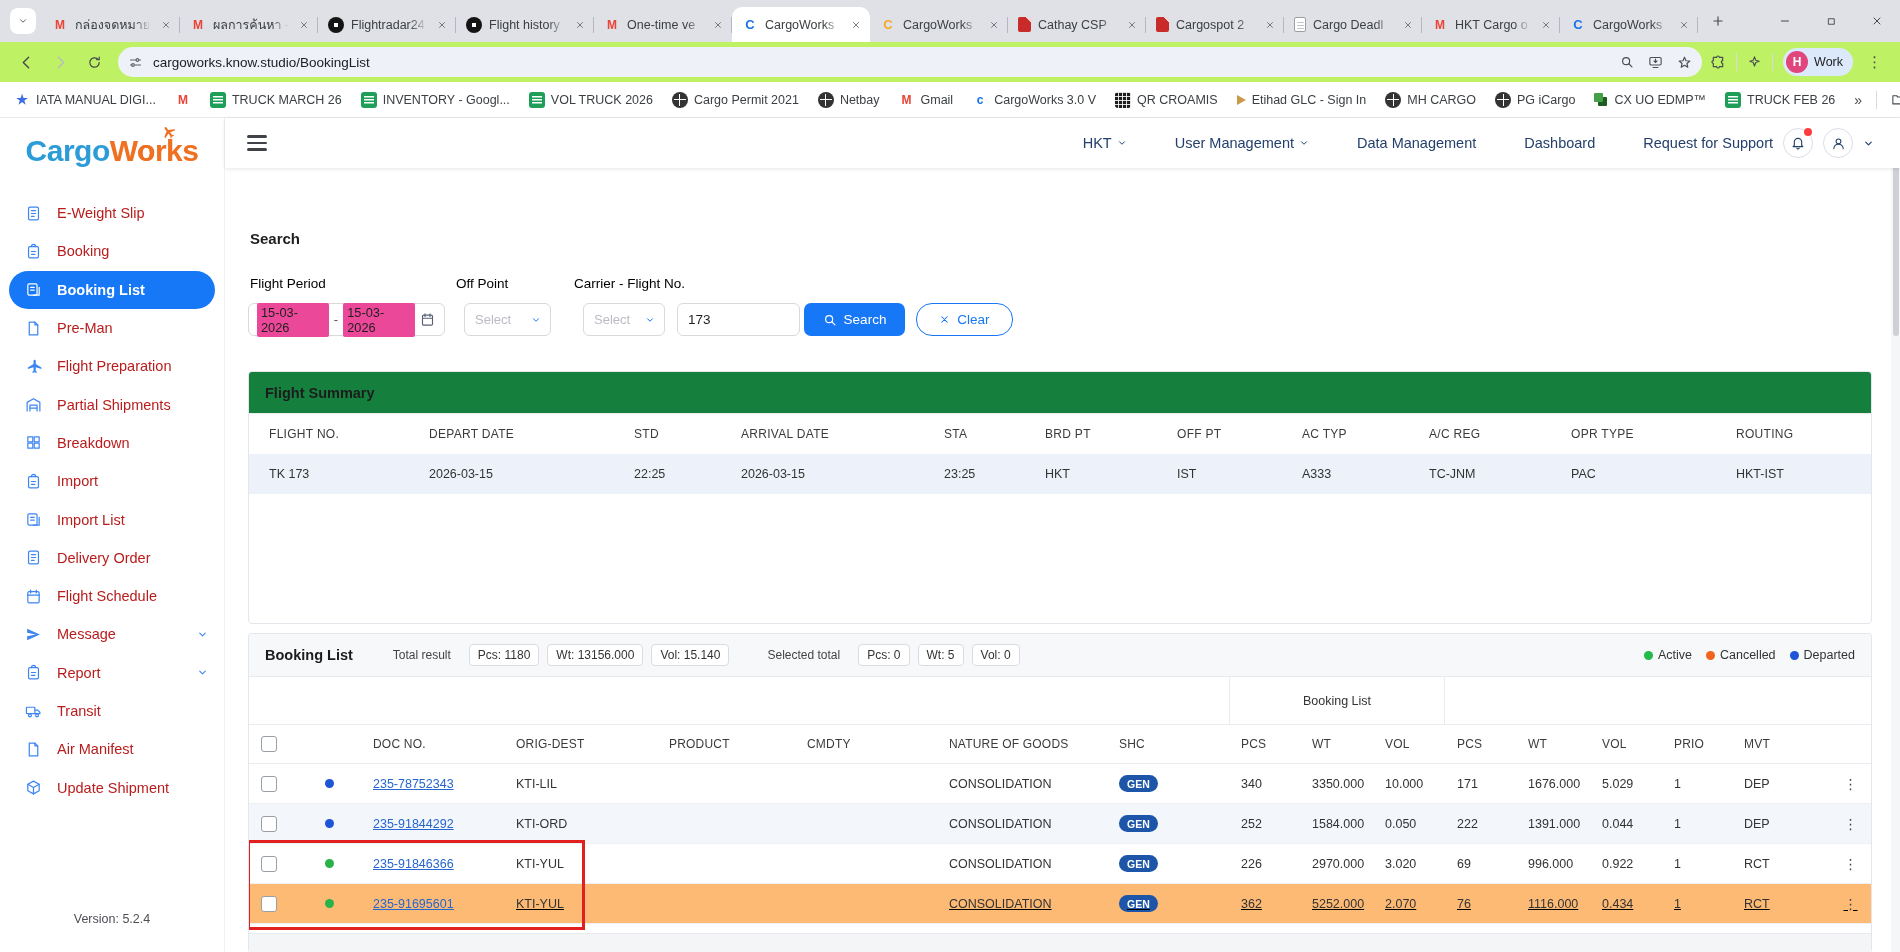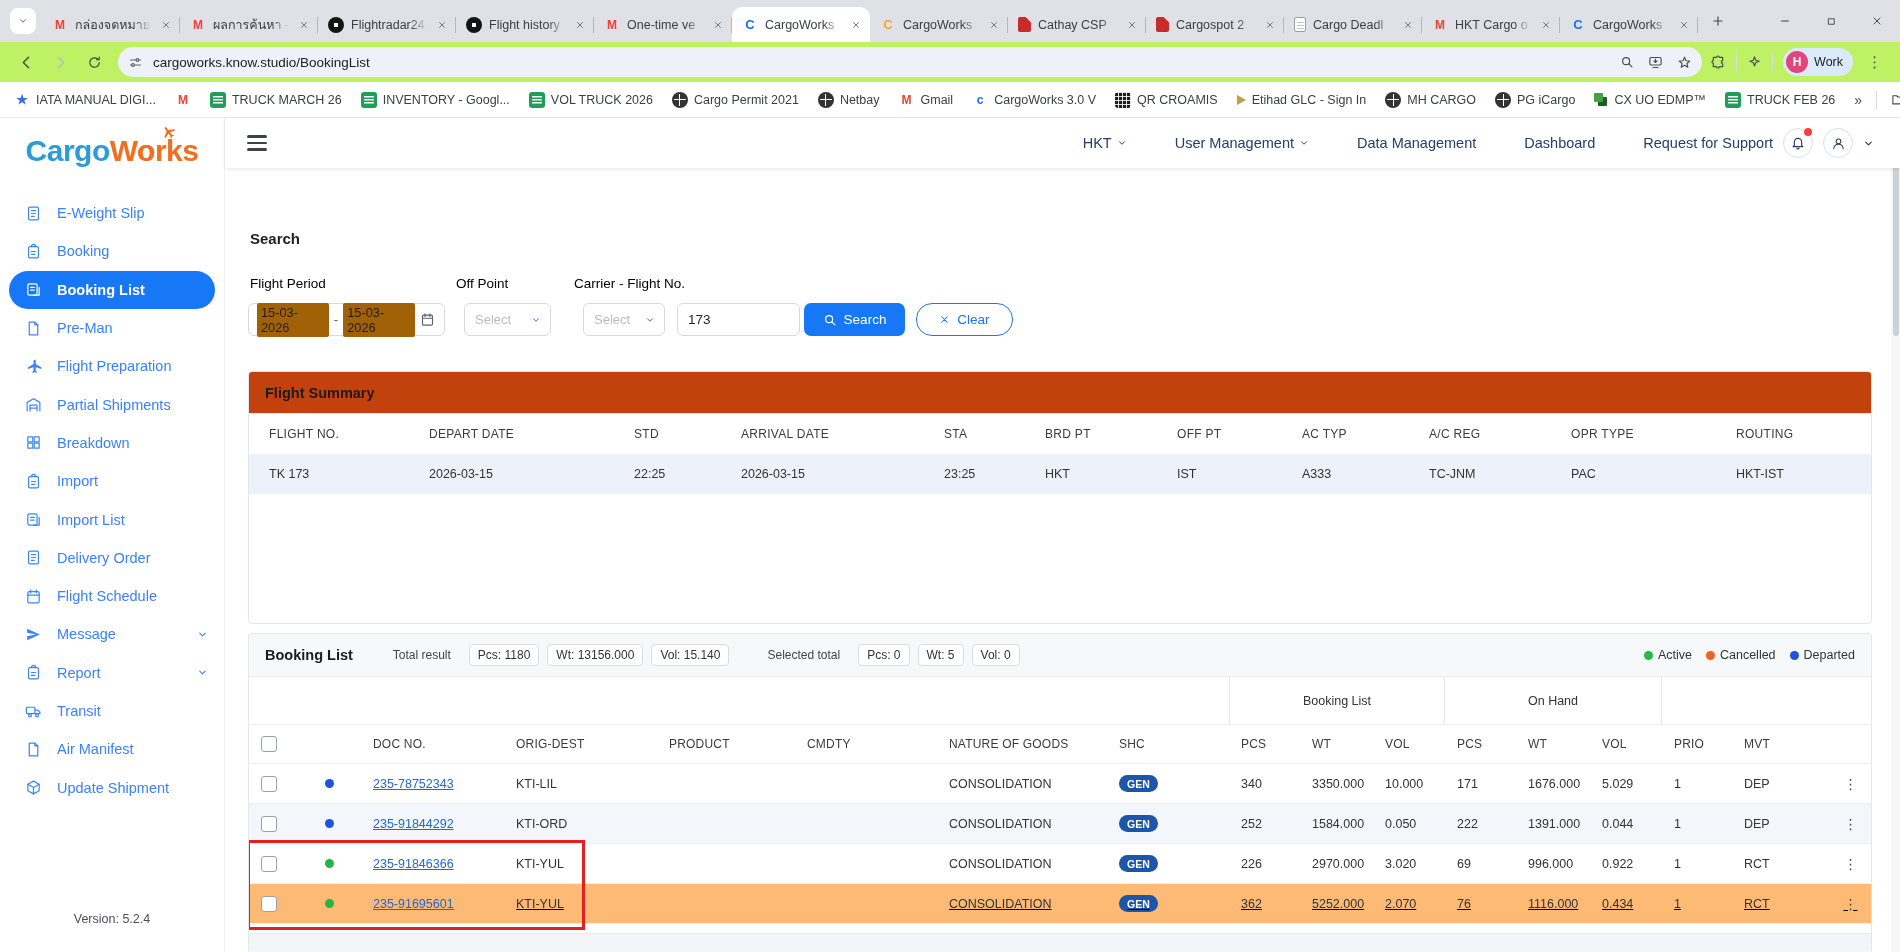--- a/index.html
+++ b/index.html
@@ -66,21 +66,21 @@
 
   
   .app { display:flex; height:834px; }
   .sidebar { width:225px; flex:none; background:#fff; border-right:1px solid #f0f1f3; display:flex; flex-direction:column; }
   .logo { margin:16px auto 12px; font-size:30px; font-weight:bold; position:relative; letter-spacing:-.5px; }
   .logo-cargo { color:#2b9cd8; }
   .logo-works { color:#f07022; }
   .logo-o { color:#f07022; text-shadow:0 0 0 #f07022; }
   .logo-plane { position:absolute; top:-9px; right:22px; color:#f07022; transform:rotate(-38deg); }
   .side-nav { margin-top:14px; }
-  .nav-item { height:38.3px; display:flex; align-items:center; gap:15px; padding:0 16px 0 25px; color:#3b82f6; font-size:14.5px; }
+  .nav-item { height:38.3px; display:flex; align-items:center; gap:15px; padding:0 16px 0 25px; color:#b91c1c; font-size:14.5px; }
   .nav-item .icon { color:#3d85f2; display:flex; }
   .nav-item.active { background:#1677f7; color:#fff; font-weight:bold; border-radius:21px; margin:0 9px; padding-left:16px; }
   .nav-item.active .icon { color:#fff; }
   .nav-chev { margin-left:auto; color:#3d85f2; display:flex; }
   .version { margin-top:auto; text-align:center; padding:20px 0 26px; font-size:12.5px; color:#4c4f55; }
 
   .main { flex:1; display:flex; flex-direction:column; min-width:0; }
   .app-header { height:50px; background:#fff; box-shadow:0 1px 4px rgba(0,0,0,.1); display:flex; align-items:center;
                 padding:0 26px 0 22px; position:relative; z-index:5; }
   .hamburger { width:20px; display:flex; flex-direction:column; gap:4px; }
@@ -94,38 +94,38 @@
   .hdr-caret { color:#24406b; display:flex; }
 
   .content { position:relative; flex:1; background:#fff; overflow:hidden; }
 
   .search-title { position:absolute; left:25px; top:62px; font-size:15px; font-weight:bold; color:#1f1f1f; }
   .search-form { position:absolute; left:23px; top:108px; width:1200px; height:90px; }
   .sf-label { position:absolute; top:0; font-size:13.5px; color:#000000; }
   .ctrl { position:absolute; top:27px; height:33px; border:1px solid #d9d9d9; border-radius:6px; background:#fff;
           display:flex; align-items:center; font-size:13px; color:#1f1f1f; }
   .date-box { left:0; width:197px; padding:0 9px 0 8px; gap:5px; }
-  .date-chip { background:#a16207; border-radius:2px; padding:2px 4px; font-size:12.8px; }
+  .date-chip { background:#ec4899; border-radius:2px; padding:2px 4px; font-size:12.8px; }
   .date-sep { color:#555; }
   .cal-icon { margin-left:auto; color:#566074; display:flex; }
   .select { padding:0 9px 0 10px; color:#b9bcc2; justify-content:space-between; }
   .select .sel-chev { color:#1677f7; display:flex; }
   .sel-op { left:216px; width:87px; }
   .sel-ca { left:335px; width:82px; }
   .flight-input { position:absolute; top:27px; left:429px; width:123px; height:33px; border:1px solid #d9d9d9;
                   border-radius:6px; padding:0 10px; font-size:13.5px; color:#1f1f1f; font-family:inherit; }
   .btn-search { position:absolute; top:27px; left:556px; width:101px; height:33px; background:#1677f7; color:#fff;
                 border:none; border-radius:7px; font-size:13.5px; display:flex; align-items:center; justify-content:center;
                 gap:7px; font-family:inherit; }
   .btn-clear { position:absolute; top:27px; left:668px; width:97px; height:33px; background:#fff; color:#1677f7;
                border:1px solid #1677f7; border-radius:16px; font-size:13.5px; display:flex; align-items:center;
                justify-content:center; gap:7px; font-family:inherit; }
 
   .card { position:absolute; border:1px solid #e3e6ea; border-radius:4px; background:#fff; overflow:hidden; }
-  .card-head { height:42px; background:#c2410c; border-bottom:1px solid #e8eaee; display:flex; align-items:center;
+  .card-head { height:42px; background:#15803d; border-bottom:1px solid #e8eaee; display:flex; align-items:center;
                padding:0 16px; }
   .card-title { font-weight:bold; font-size:14.5px; color:#1c1c1c; }
 
   #fs-card { left:23px; top:203px; width:1624px; height:253px; }
   .fs-grid { display:grid; grid-template-columns:160px 205px 107px 203px 101px 132px 125px 127px 142px 165px auto;
              padding-left:20px; }
   .fs-h { height:40px; display:flex; align-items:center; font-size:12px; color:#3b3b3b; letter-spacing:.3px; }
   .fs-row { background:#edf2fa; }
   .fs-c { height:40px; display:flex; align-items:center; font-size:12.5px; color:#333; }
 
@@ -814,21 +814,20 @@
                 <span>Cancelled</span>
               </span>
               <span class="lg-item">
                 <span class="dot" style="background: rgb(29, 84, 216);"></span>
                 <span>Departed</span>
               </span>
             </span>
         </div>
         <div class="bl-grid grp-row" id="grp-row">
           <div class="grp-cell grp-booking">Booking List</div>
-          <div class="grp-cell grp-onhand">On Hand</div>
         </div>
         <div class="bl-grid colh-row" id="colh-row">
             <div class="colh cb-cell">
               <span class="cb"></span>
             </div>
             <div class="colh"></div>
             <div class="colh">DOC NO.</div>
             <div class="colh">ORIG-DEST</div>
             <div class="colh">PRODUCT</div>
             <div class="colh">CMDTY</div>

